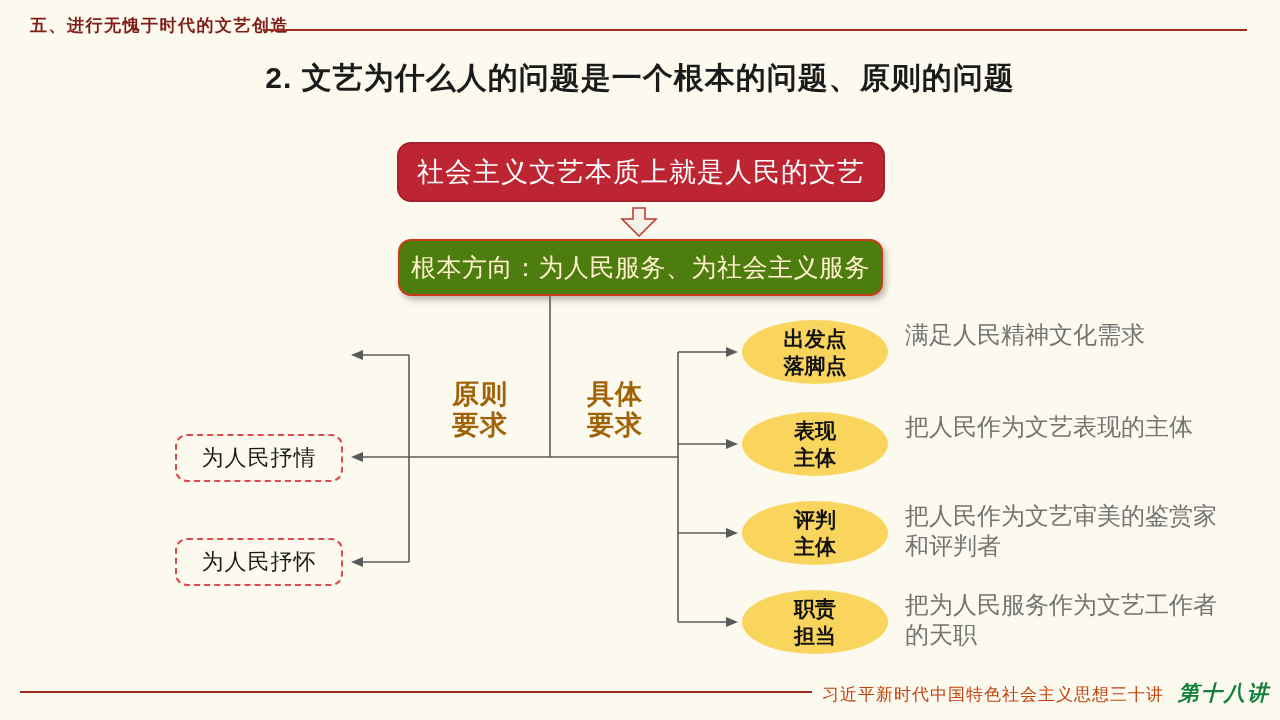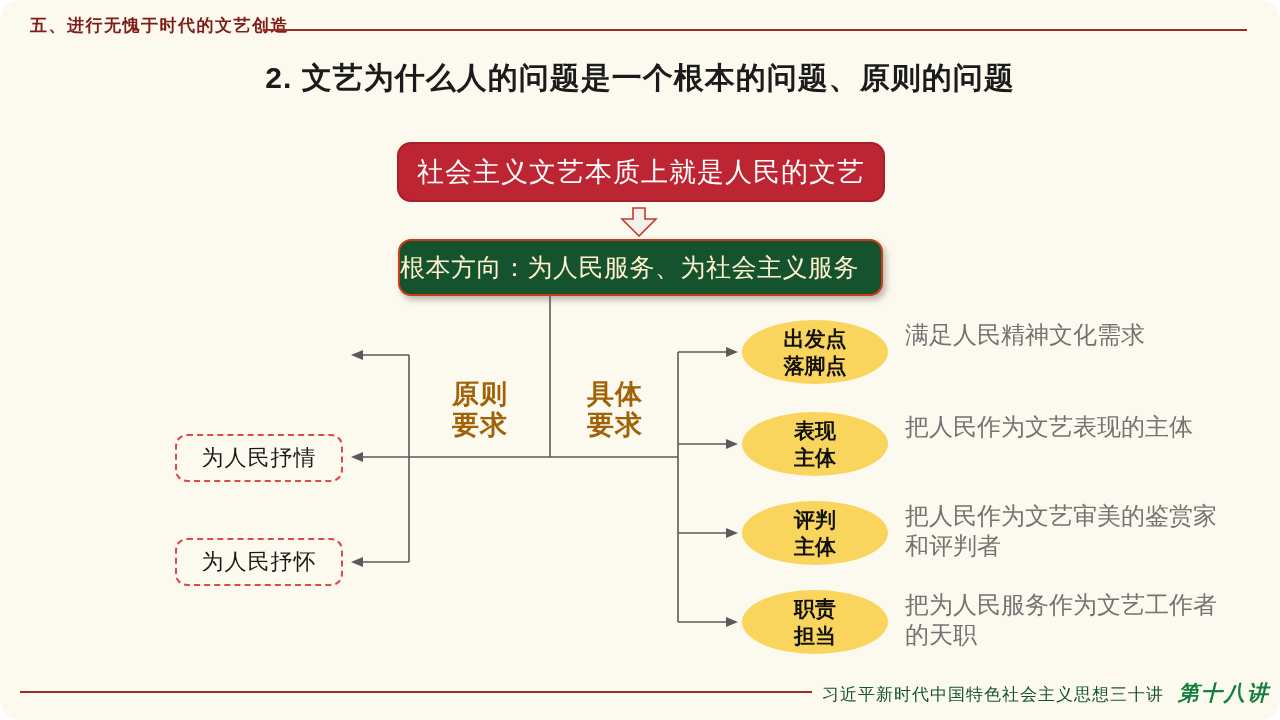--- a/index.html
+++ b/index.html
@@ -1,21 +1,20 @@
 <!DOCTYPE html>
 <html><head>
 <meta charset="utf-8">
 <style>
   html,body { margin:0; padding:0; }
   body { font-family:"Liberation Sans", sans-serif; background:#ffffff; }
   .slide {
     position:relative; width:1280px; height:720px;
     background:#FCFAEE; overflow:hidden;
     font-family:"Liberation Sans", sans-serif;
-    border-radius:21px;
   }
   
   .header-text {
     position:absolute; left:30px; top:14px;
     font-size:17px; font-weight:bold; color:#7E1D18; letter-spacing:1.5px;
   }
   .header-line {
     position:absolute; left:263px; top:29px; width:984px; height:2px;
     background:#9B2D23;
   }
@@ -29,23 +28,23 @@
     position:absolute; left:397px; top:142px; width:488px; height:60px;
     box-sizing:border-box; background:#BE2533; border:2px solid #A81E2B;
     border-radius:14px; color:#FFFFFF; font-size:27px; letter-spacing:1px;
     display:flex; align-items:center; justify-content:center;
   }
   
   .down-arrow { position:absolute; left:620px; top:207px; width:38px; height:30px; }
   
   .dir-box {
     position:absolute; left:398px; top:239px; width:485px; height:57px;
-    box-sizing:border-box; background:#14532d; border:2px solid #CC3A1B;
+    box-sizing:border-box; background:#4d7c0f; border:2px solid #CC3A1B;
     border-radius:13px; color:#FFF2CD; font-size:25px; letter-spacing:0.5px;
-    display:flex; align-items:center; 
+    display:flex; align-items:center; justify-content:center;
     box-shadow:3px 4px 6px rgba(110,100,90,0.45);
   }
   
   .connectors { position:absolute; left:0; top:0; width:1280px; height:720px; }
   
   .dash-box {
     position:absolute; left:175px; width:168px; height:48px; box-sizing:border-box;
     border:2px dashed #DD4A4E; border-radius:12px; background:transparent;
     color:#1A1A1A; font-size:22px; letter-spacing:1px;
     display:flex; align-items:center; justify-content:center;
@@ -83,21 +82,21 @@
   .desc.d2 { top:412px; }
   .desc.d3 { top:501px; }
   .desc.d4 { top:590px; }
   
   .footer-line {
     position:absolute; left:20px; top:691px; width:792px; height:2px;
     background:#9B2D23;
   }
   .footer-series {
     position:absolute; left:822px; top:683px;
-    font-size:17px; color:#14532d; letter-spacing:1px;
+    font-size:17px; color:#c2410c; letter-spacing:1px;
   }
   .footer-lecture {
     position:absolute; left:1178px; top:679px;
     font-family:"DejaVu Serif", serif; font-style:italic; font-weight:bold;
     font-size:21px; color:#15803d; letter-spacing:2px;
   }
 </style>
 </head>
 <body>
 

